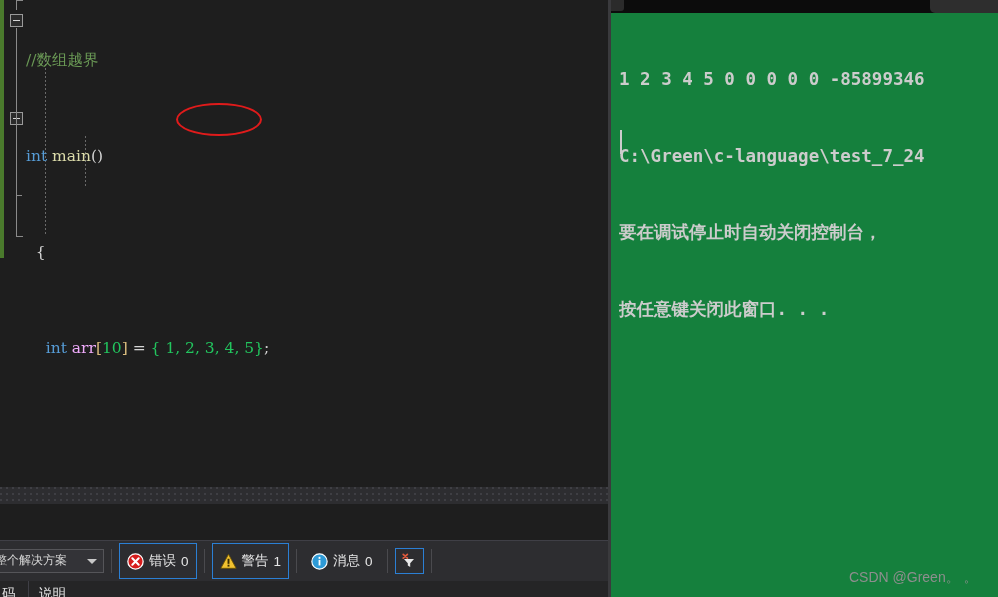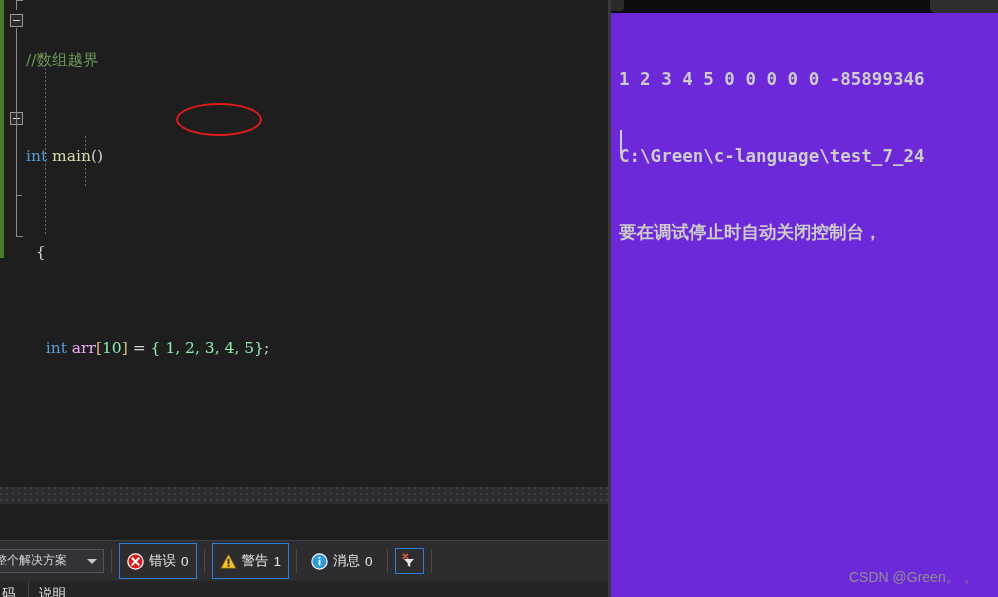--- a/index.html
+++ b/index.html
@@ -51,21 +51,21 @@
   .code{
     position:absolute;left:26px;top:0;
     font-family:"DejaVu Serif","Liberation Serif",serif;
     font-size:15.5px;line-height:24px;white-space:pre;
   }
   .code .ln{height:24px;display:block;}
   .kw{color:#569cd6;}        
   .fn{color:#dcdcaa;}          
   .ident{color:#9cdcfe;}       
   .var{color:#f0abfc;}         
-  .num{color:#86efac;}
+  .num{color:#22c55e;}
   .punc{color:#d4d4d4;}
   .brk{color:#d7ba7d;}
   .cmt{color:#6a9955;}
 
   
   .annot-ellipse{
     position:absolute;left:176px;top:103px;width:86px;height:33px;
     border:2.2px solid #e01b1b;border-radius:50%/50%;
     box-sizing:border-box;pointer-events:none;
   }
@@ -132,21 +132,21 @@
   }
   .el-r-code{width:26px;padding-left:0px;color:#4aa3e0;overflow:hidden;white-space:nowrap;}
   .el-r-desc{padding-left:10px;white-space:nowrap;}
 
   
   .console-border{
     position:absolute;left:608px;top:0;width:3px;height:597px;background:#3a3a3d;
   }
   .console{
     position:absolute;left:611px;top:0;width:387px;height:597px;
-    background:#6d28d9;overflow:hidden;
+    background:#15803d;overflow:hidden;
   }
   .console-titlebar{
     position:absolute;left:0;top:0;width:387px;height:13px;background:#0c0c0c;
   }
   .tb-left{
     position:absolute;left:0;top:0;width:13px;height:11px;background:#2b2b2b;border-radius:0 0 3px 0;
   }
   .tb-right{
     position:absolute;right:0;top:0;width:68px;height:13px;background:#2e2e2e;border-radius:0 0 0 5px;
   }
@@ -288,19 +288,20 @@
 
   <div class="console">
     <div class="console-titlebar">
       <div class="tb-left"></div>
       <div class="tb-right"></div>
     </div>
     <div class="console-text">
       <span class="cl">1 2 3 4 5 0 0 0 0 0 -85899346</span>
       <span class="cl">C:\Green\c-language\test_7_24</span>
       <span class="cl">要在调试停止时自动关闭控制台，</span>
+      <span class="cl">按任意键关闭此窗口. . .</span>
     </div>
   </div>
 
   <div class="caret"></div>
 
   <div class="watermark">CSDN @Green。 。</div>
 </div>
 
 </body></html>

